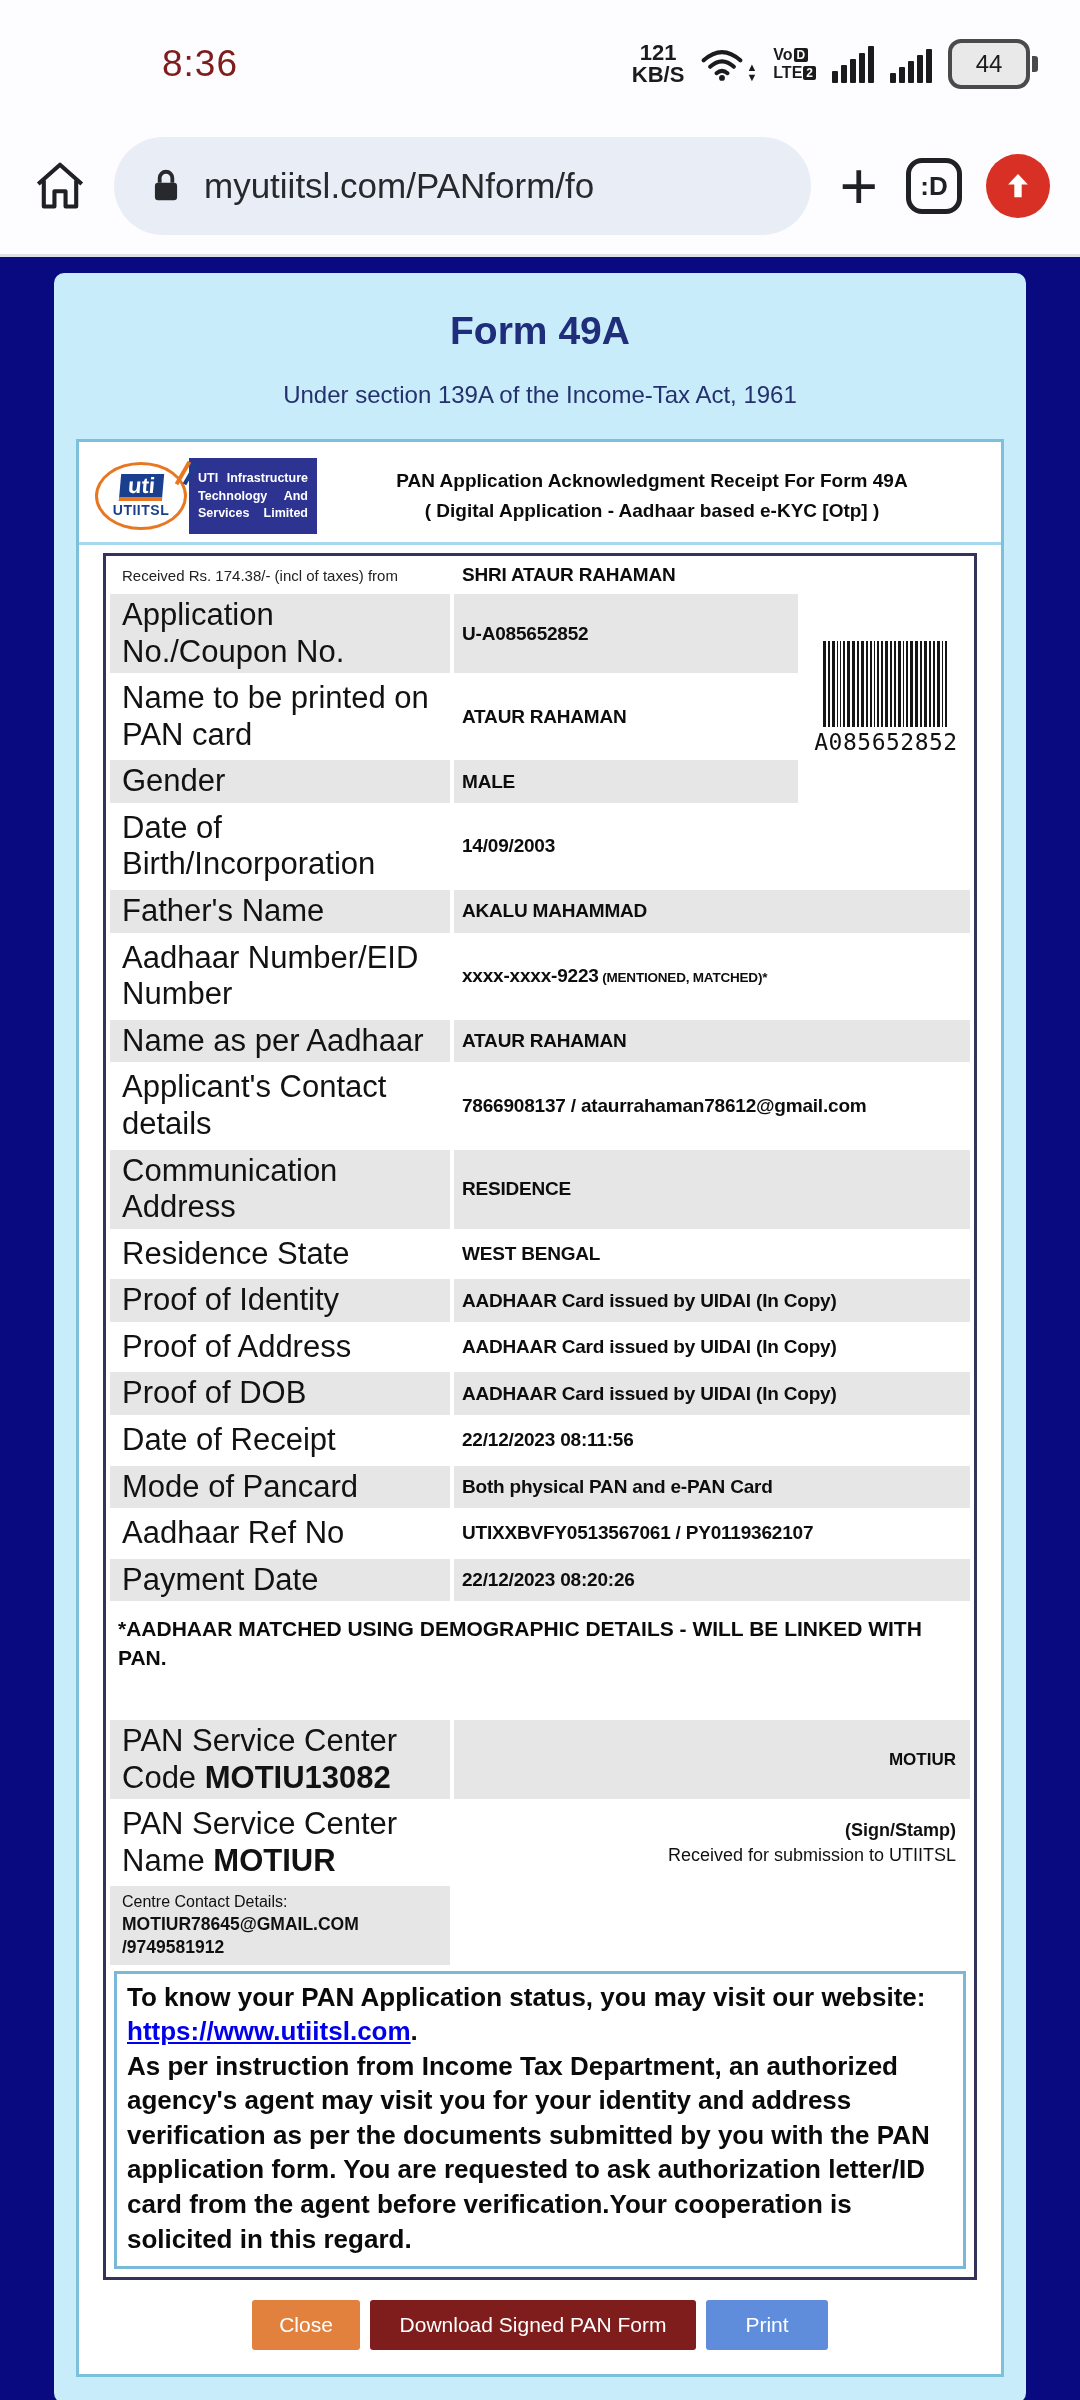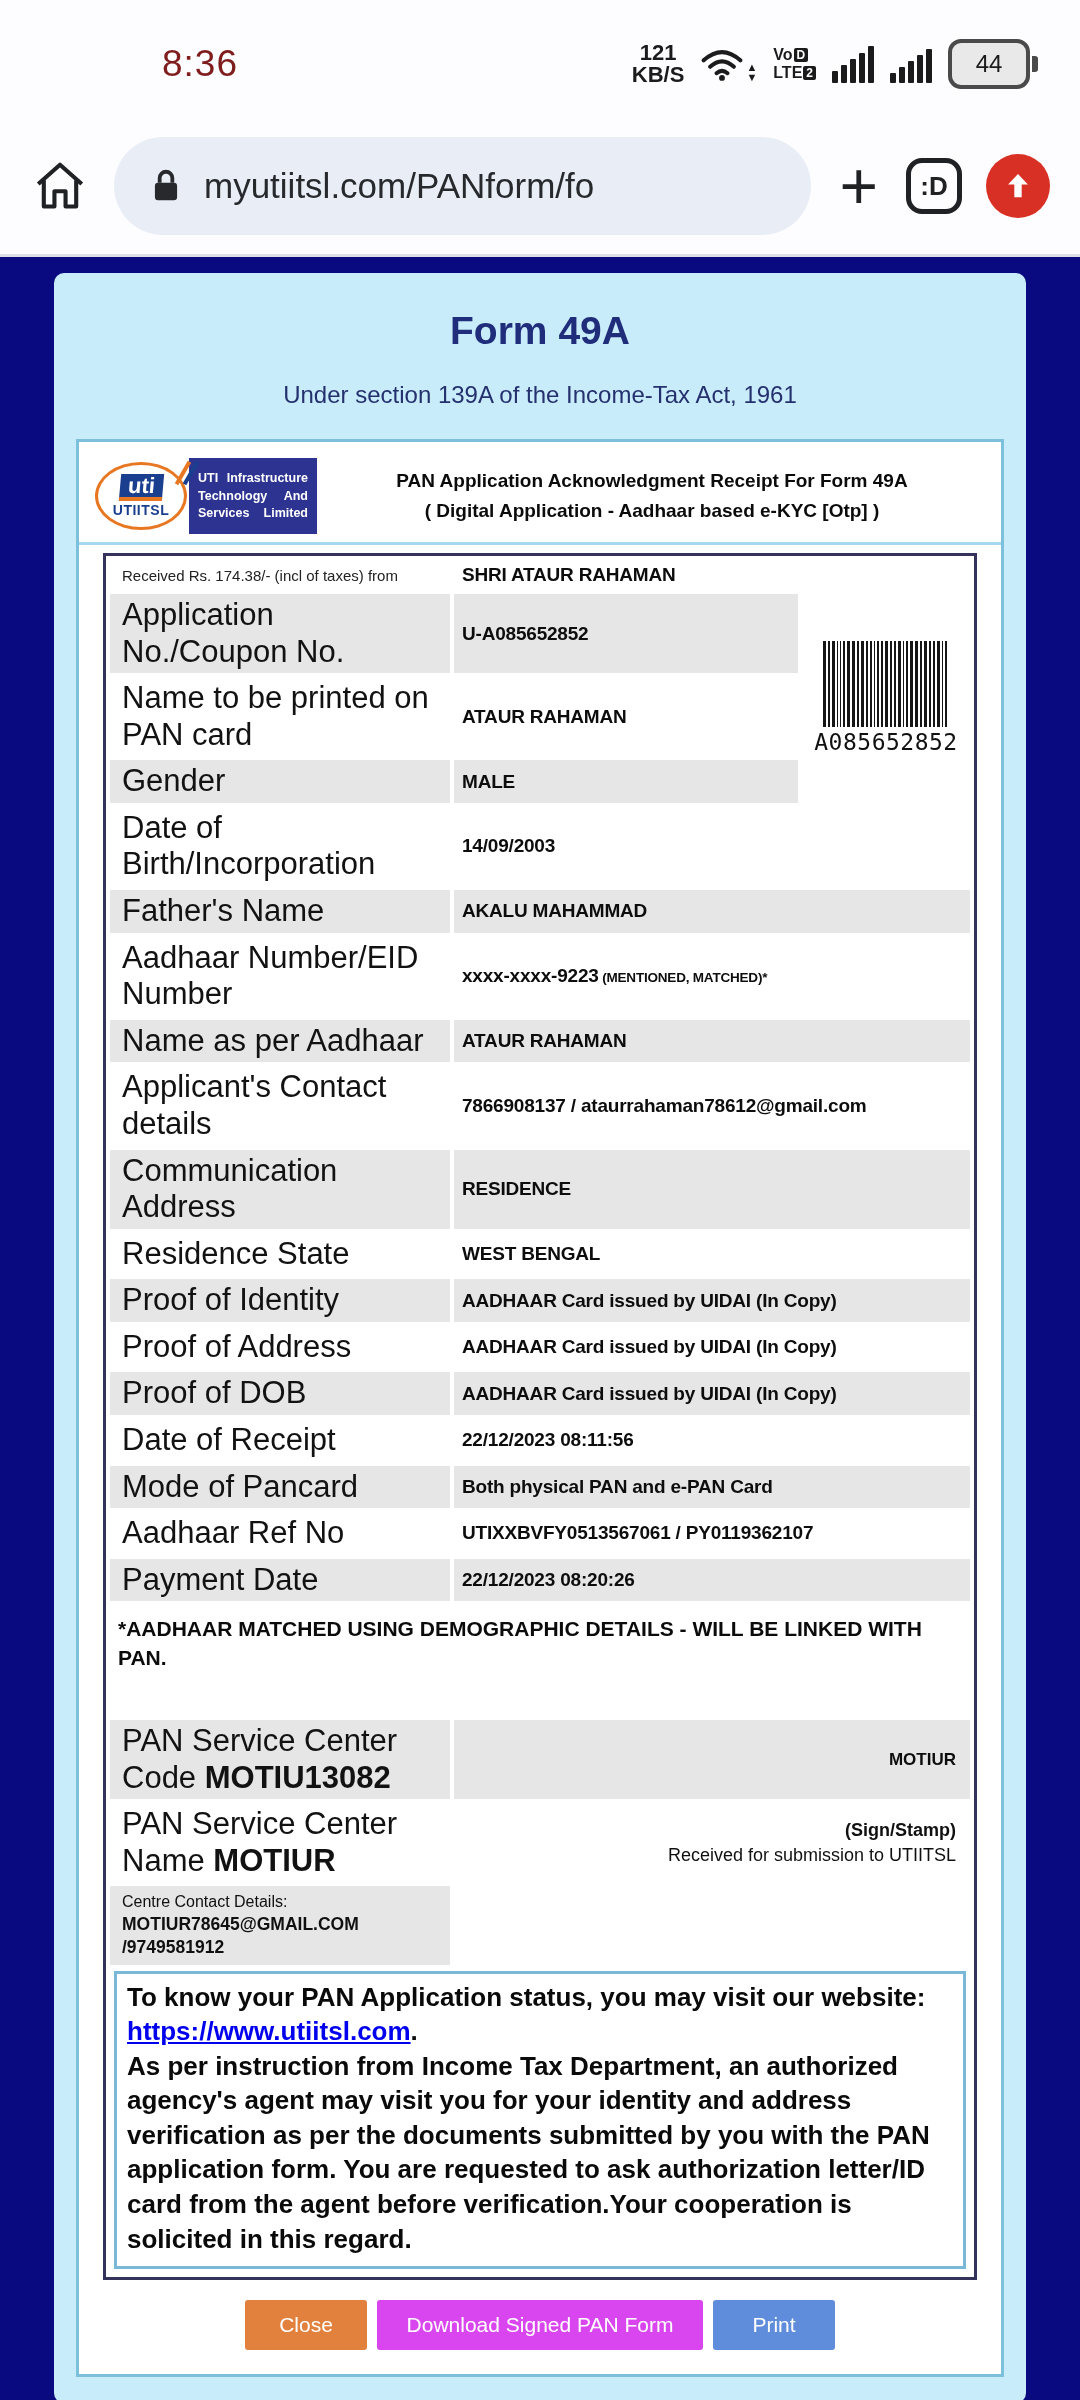--- a/index.html
+++ b/index.html
@@ -75,22 +75,22 @@
   .sign-line1{font-weight:700;}
   .contact-cell{background:#e6e6e6;font-size:16px;line-height:1.3;padding:6px 12px;color:#101010;}
   .contact-line2{font-weight:700;font-size:17.5px;}
   .fcell{padding:2px 4px 4px 4px;}
   .fbox{border:3px solid #7ab8d8;padding:6px 12px 10px 10px;font-size:26px;font-weight:700;line-height:1.33;color:#0a0a0a;}
   .fbox a{color:#0000ee;text-decoration:underline;}
 
   
   .btns{display:flex;justify-content:center;gap:10px;margin-top:20px;}
   .btn{border:none;color:#fff;font-size:21px;font-family:"Liberation Sans",sans-serif;padding:13px 0;border-radius:3px;text-align:center;}
-  .btn-close{background:#e2813d;width:122px;}
-  .btn-download{background:#d946ef;width:326px;}
+  .btn-close{background:#e2813d;width:108px;}
+  .btn-download{background:#7f1d1d;width:326px;}
   .btn-print{background:#5f8ddc;width:122px;}
 
   svg{display:block;}
 </style>
 </head>
 <body>
 
 <div class="screen">
 
   <div class="status-bar">

